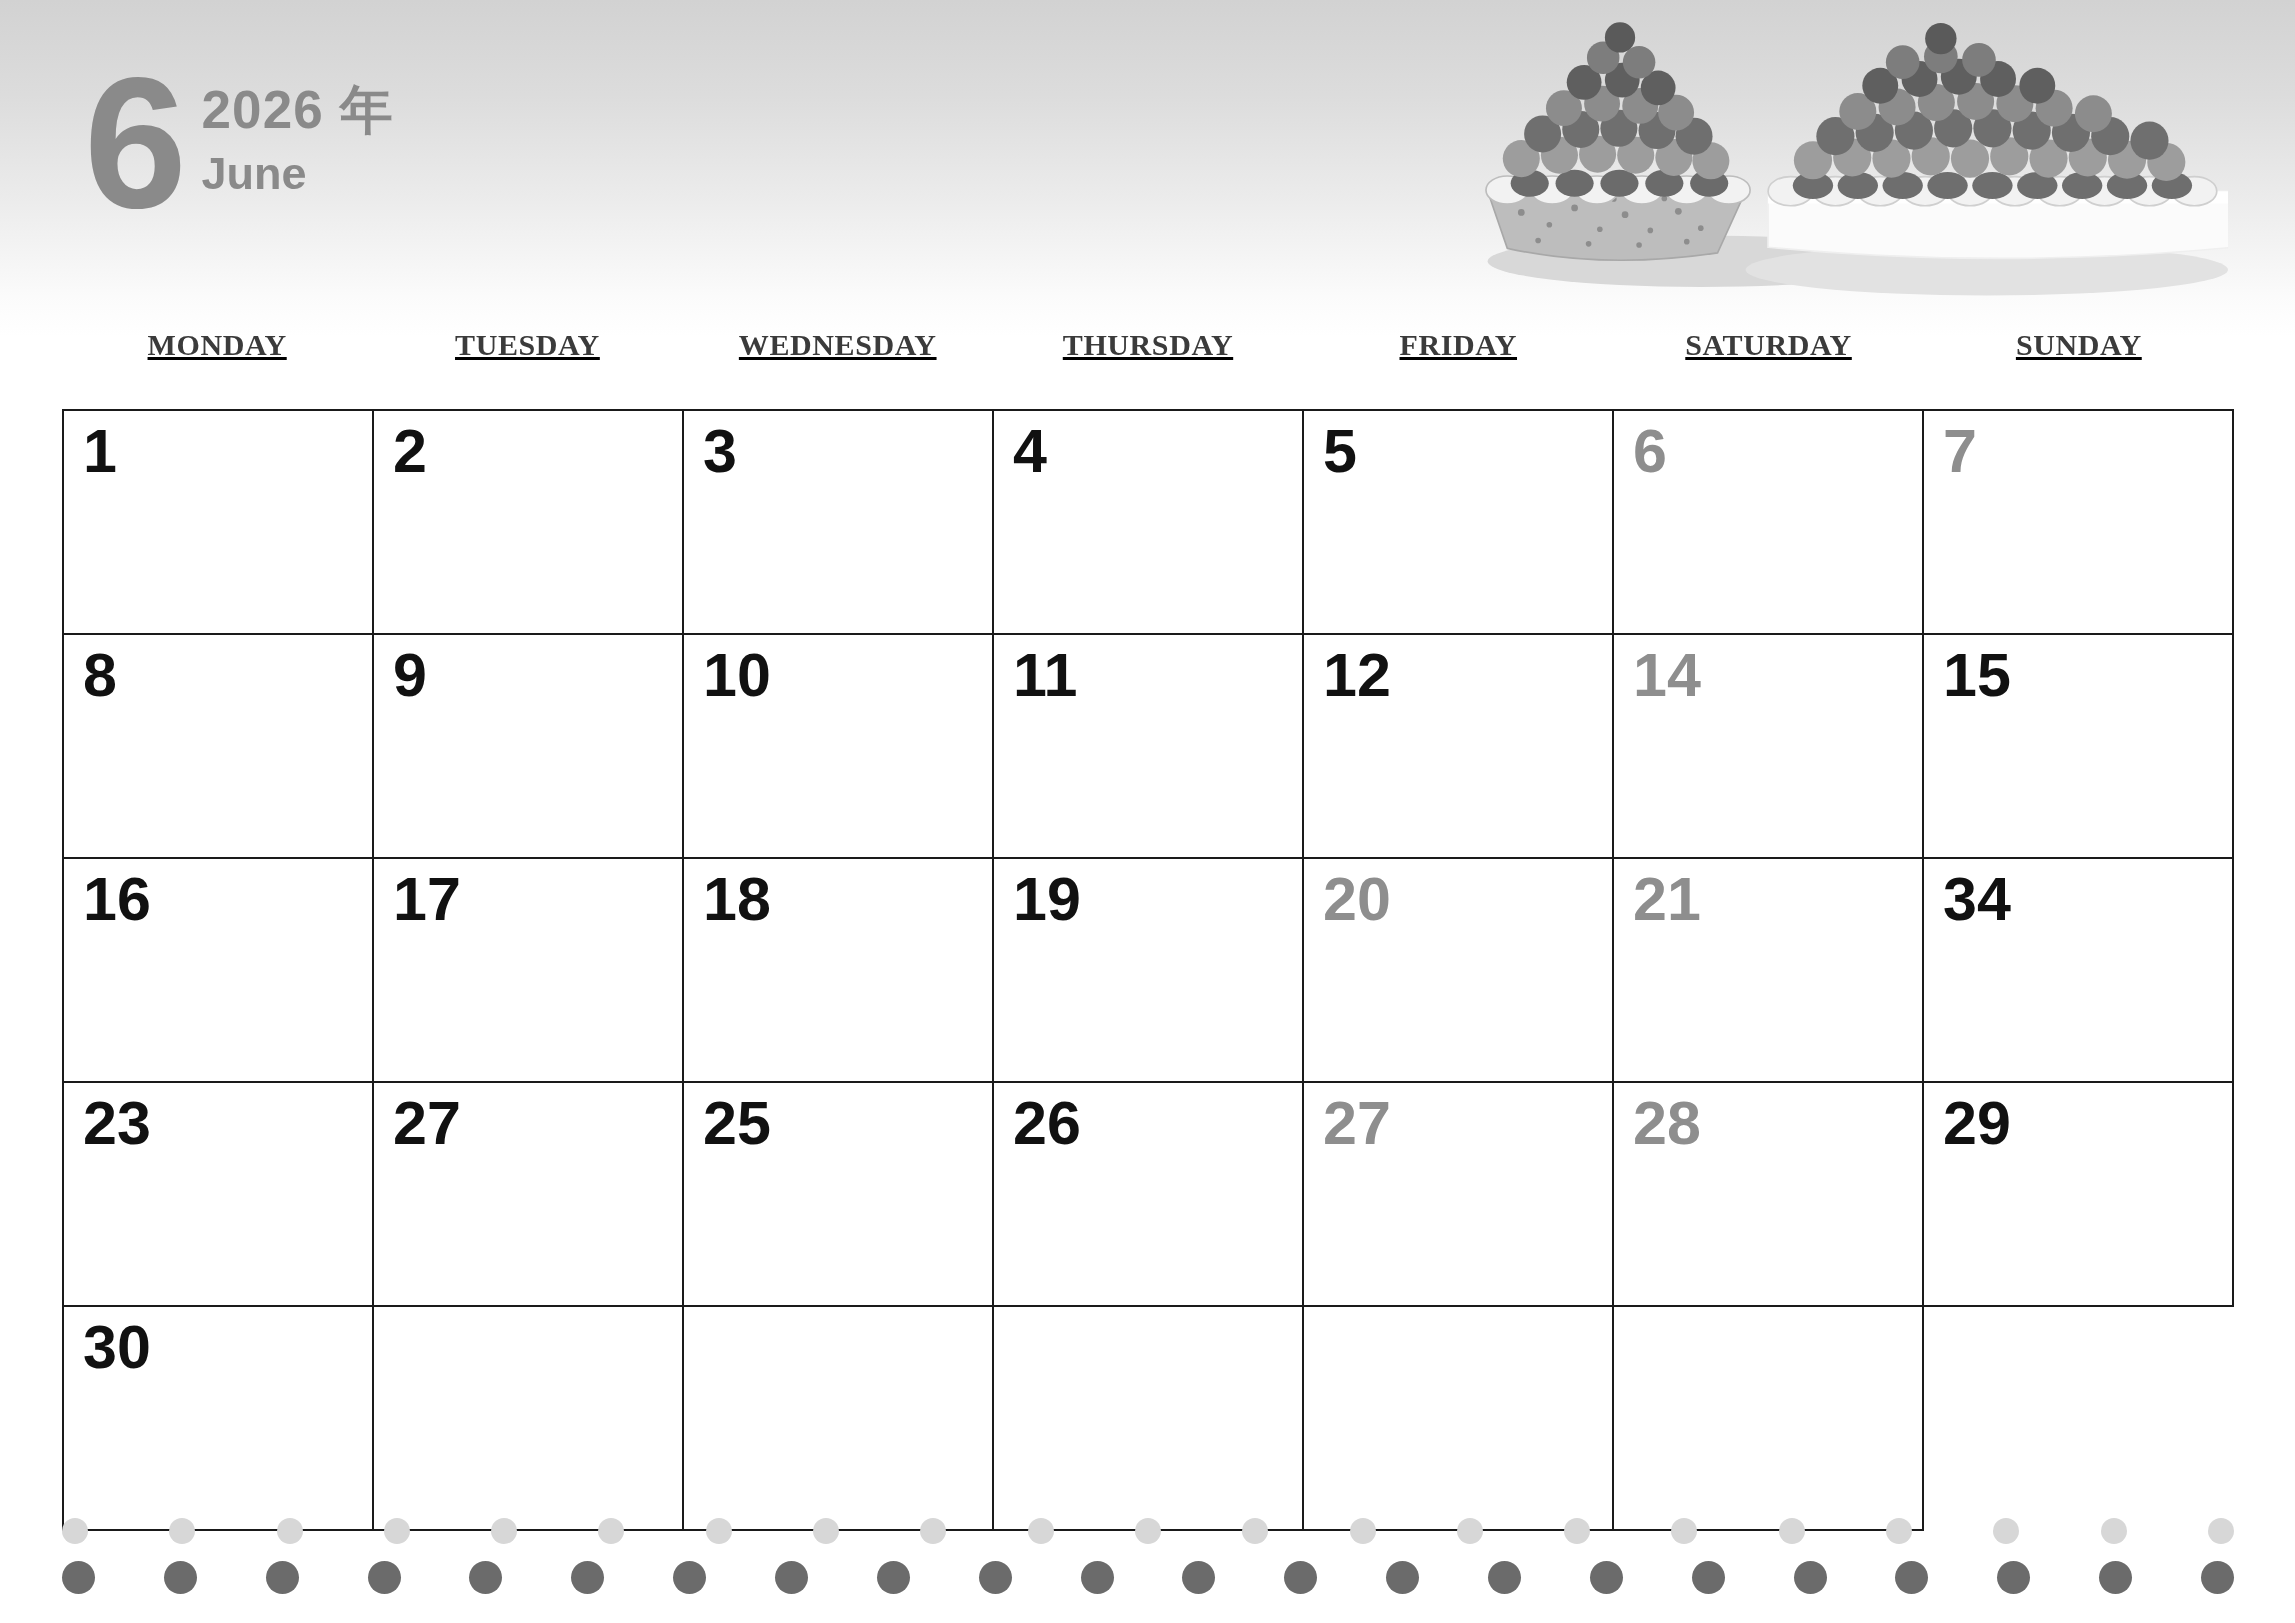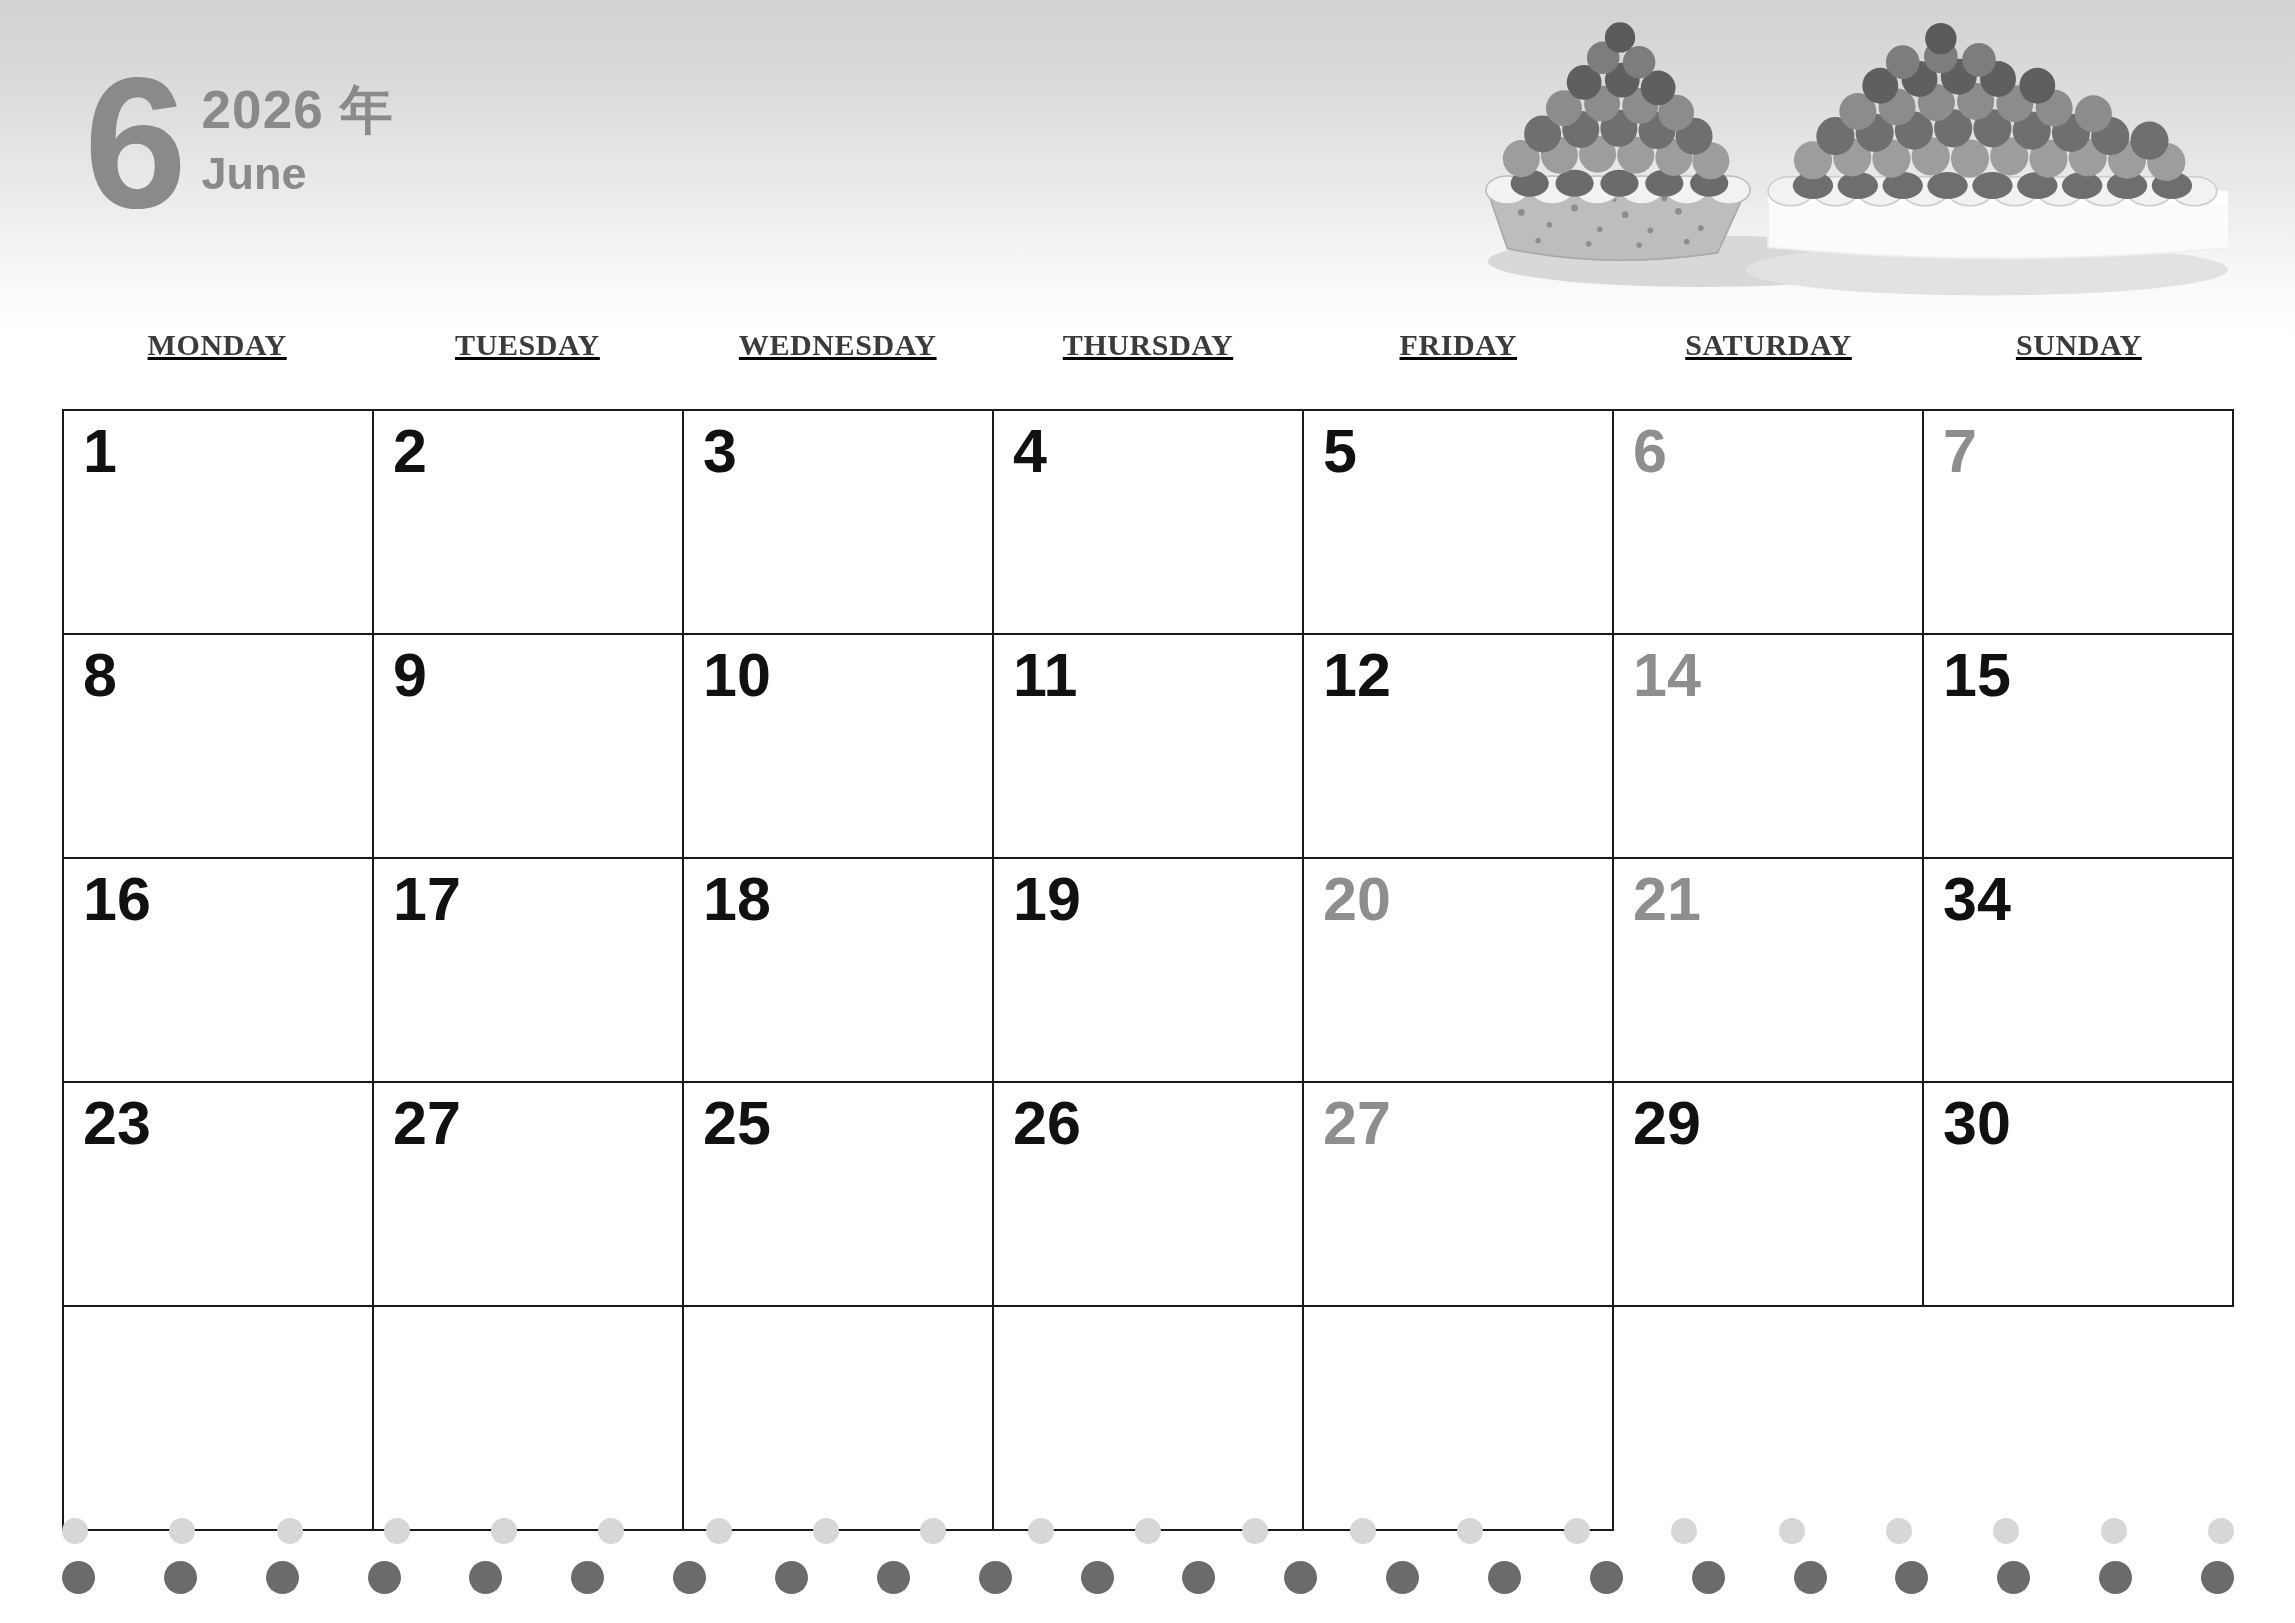--- a/index.html
+++ b/index.html
@@ -421,20 +421,23 @@
       </div>
     <div class="cell">
         <div class="daynum">25</div>
       </div>
     <div class="cell">
         <div class="daynum">26</div>
       </div>
     <div class="cell">
         <div class="daynum weekend">27</div>
       </div>
+    <div class="cell">
+        <div class="daynum weekend">28</div>
+      </div>
 
     <div class="cell last-row">
         <div class="daynum">29</div>
       </div>
     <div class="cell last-row">
         <div class="daynum">30</div>
       </div>
     <div class="cell last-row">
         <div class="daynum"></div>
       </div>

